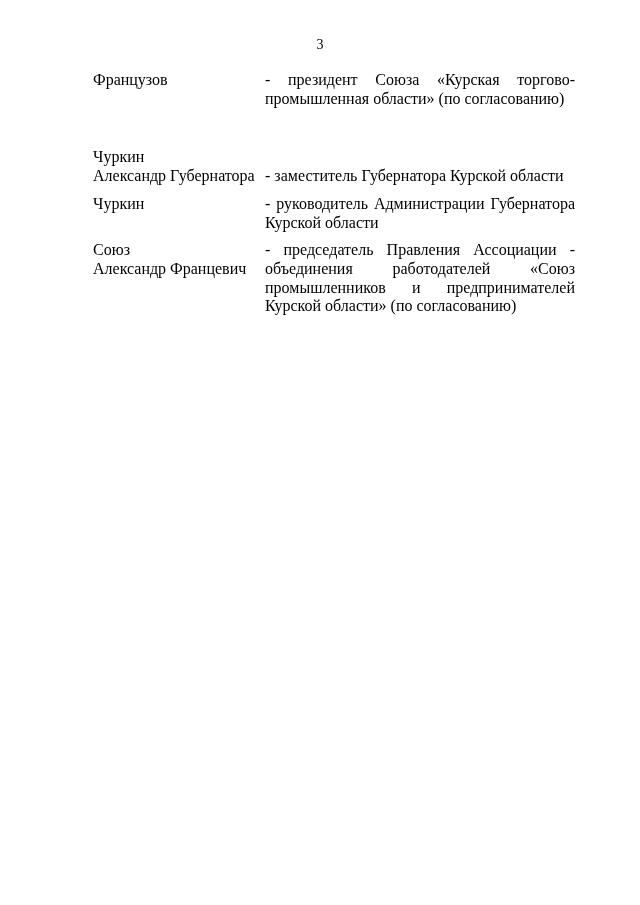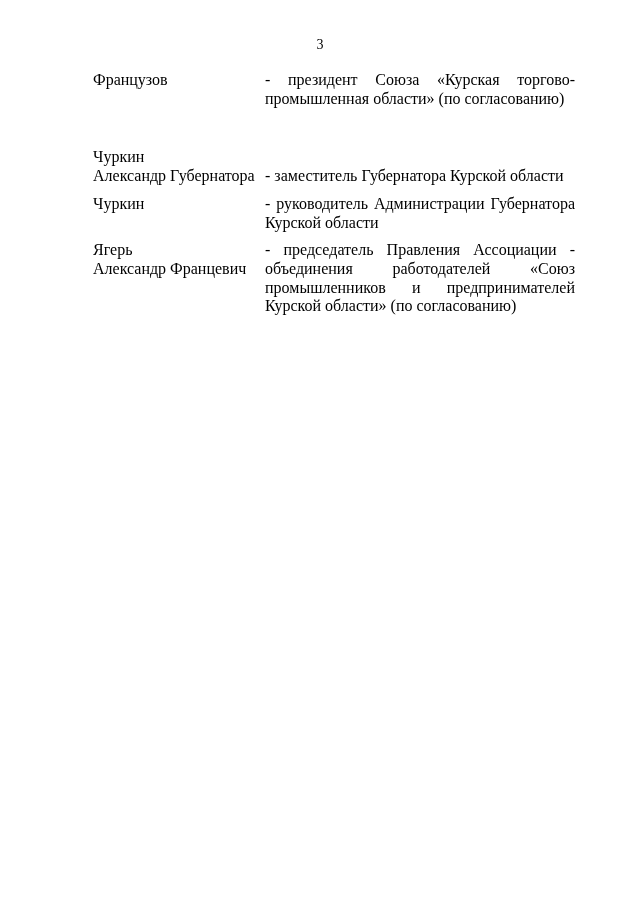--- a/index.html
+++ b/index.html
@@ -79,19 +79,19 @@
 
   <div class="member">
     <div class="member-name">
       <span>Чуркин</span>
     </div>
     <div class="member-role">- руководитель Администрации Губернатора Курской области</div>
   </div>
 
   <div class="member">
     <div class="member-name">
-      <span>Ягерь</span>
+      <span>Союз</span>
       <span>Александр Францевич</span>
     </div>
     <div class="member-role">- председатель Правления Ассоциации - объединения работодателей «Союз промышленников и предпринимателей Курской области» (по согласованию)</div>
   </div>
 
 </div>
 
 </body></html>

